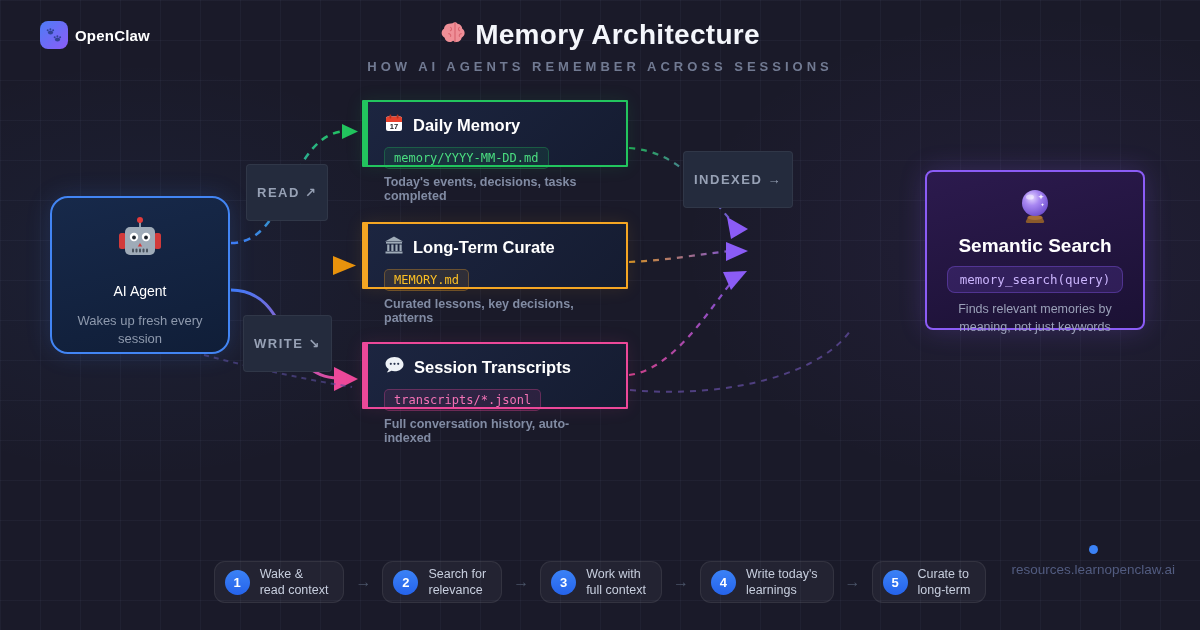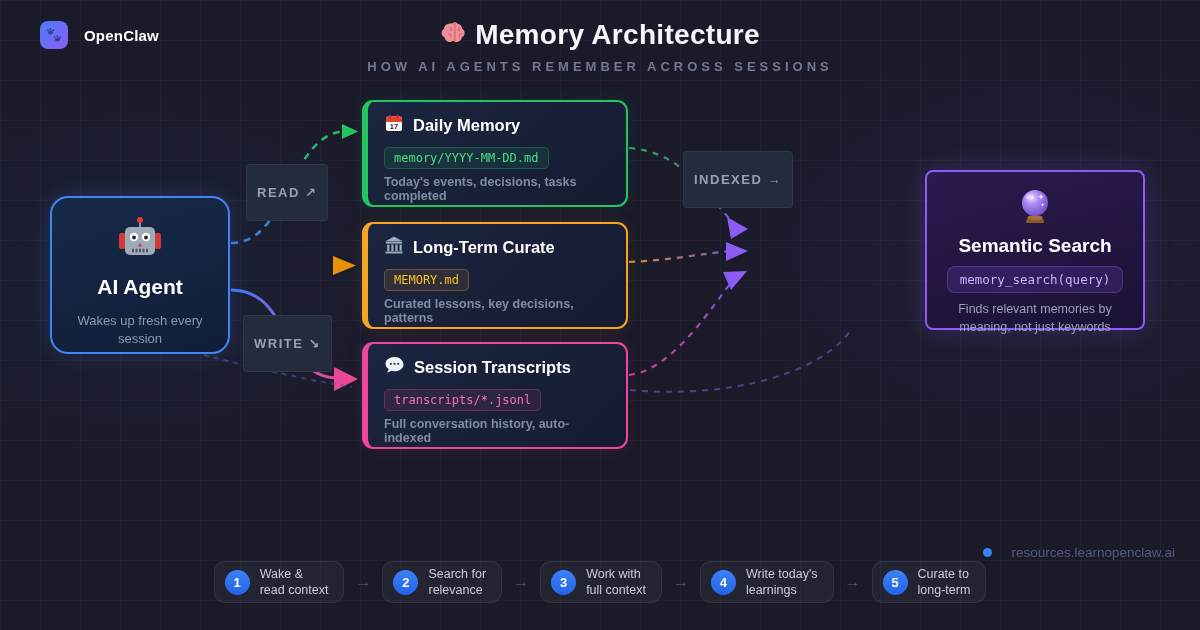--- a/index.html
+++ b/index.html
@@ -9,41 +9,41 @@
     background-color:#1a1a29;
     background-image:
       radial-gradient(500px 340px at 1030px 250px, rgba(139,92,246,.07), transparent 70%),
       radial-gradient(460px 300px at 140px 270px, rgba(66,133,244,.06), transparent 70%),
       linear-gradient(rgba(125,135,175,.065) 1px, transparent 1px),
       linear-gradient(90deg, rgba(125,135,175,.065) 1px, transparent 1px);
     background-size:auto,auto,40px 40px,40px 40px;
   }
   .arrows{position:absolute;inset:0;z-index:1;pointer-events:none;}
   
-  .brand{position:absolute;left:40px;top:21px;display:flex;align-items:center;gap:16px;z-index:3;}
+  .brand{position:absolute;left:40px;top:21px;display:flex;align-items:center;gap:7px;z-index:3;}
   .brand-badge{width:28px;height:28px;border-radius:8px;background:linear-gradient(135deg,#4e7cf6,#8b5cf6);display:flex;align-items:center;justify-content:center;}
   .brand-name{color:#ffffff;font-size:15px;font-weight:bold;letter-spacing:.2px;}
   
   .header{position:absolute;left:0;right:0;top:18px;text-align:center;z-index:3;}
   .title-row{display:flex;align-items:center;justify-content:center;gap:5px;}
   .title{color:#f4f6fb;font-size:28px;font-weight:800;letter-spacing:.3px;}
   .subtitle{margin-top:7px;color:#717a92;font-size:13px;font-weight:600;letter-spacing:4px;}
   
   .card{position:absolute;box-sizing:border-box;z-index:2;border-radius:8px;}
   .agent-card{
     left:50px;top:196px;width:180px;height:158px;
     border:2px solid #4285f4;border-radius:18px;
     background:linear-gradient(165deg,#17294a,#101e38);
     box-shadow:0 0 24px rgba(66,133,244,.18);
     display:flex;flex-direction:column;align-items:center;text-align:center;padding-top:17px;
   }
-  .agent-title{color:#ffffff;font-size:21px;font-weight:700;margin-top:8px;}
+  .agent-title{color:#ffffff;font-size:14px;font-weight:400;margin-top:16px;}
   .agent-desc{color:#8e99ad;font-size:13px;line-height:1.42;margin-top:13px;width:126px;}
   .mem-card{
-    left:362px;width:266px;height:107px;border-radius:11px;
+    left:362px;width:266px;height:67px;border-radius:1px;
     background:linear-gradient(135deg,#1c2540,#151c31);
     border:2px solid;border-left-width:6px;
     padding:11px 16px 11px 16px;
   }
   .mem-daily{top:100px;border-color:#22c55e;box-shadow:0 0 18px rgba(34,197,94,.10);}
   .mem-long{top:222px;border-color:#f5a623;box-shadow:0 0 18px rgba(245,166,35,.10);}
   .mem-tran{top:342px;border-color:#ec4899;box-shadow:0 0 18px rgba(236,72,153,.10);}
   .mem-head{display:flex;align-items:center;gap:9px;}
   .mem-title{color:#ffffff;font-size:16.5px;font-weight:800;}
   .chip{
@@ -84,21 +84,21 @@
     background:rgba(255,255,255,.045);border:1px solid rgba(255,255,255,.07);
     border-radius:11px;padding:7px 15px 7px 10px;height:26px;
   }
   .step-num{
     width:25px;height:25px;border-radius:50%;background:linear-gradient(180deg,#3b82f6,#2563eb);
     color:#fff;font-size:13px;font-weight:800;display:flex;align-items:center;justify-content:center;flex:none;
   }
   .step-label{color:#c7cede;font-size:12.5px;line-height:1.3;white-space:pre-line;}
   .step-sep{color:#4a5468;font-size:16px;}
   
-  .footer-link{position:absolute;right:25px;top:545px;display:flex;align-items:center;gap:19px;z-index:3;cursor:pointer;}
+  .footer-link{position:absolute;right:25px;top:545px;display:flex;align-items:center;gap:8px;z-index:3;cursor:pointer;flex-direction:column;}
   .footer-dot{width:9px;height:9px;border-radius:50%;background:#3b82f6;}
   .footer-text{color:#525c80;font-size:13.5px;}
 </style>
 </head>
 <body>
 
 <div class="canvas">
 
   <svg class="arrows" width="1200" height="630" viewBox="0 0 1200 630">
     <defs>

